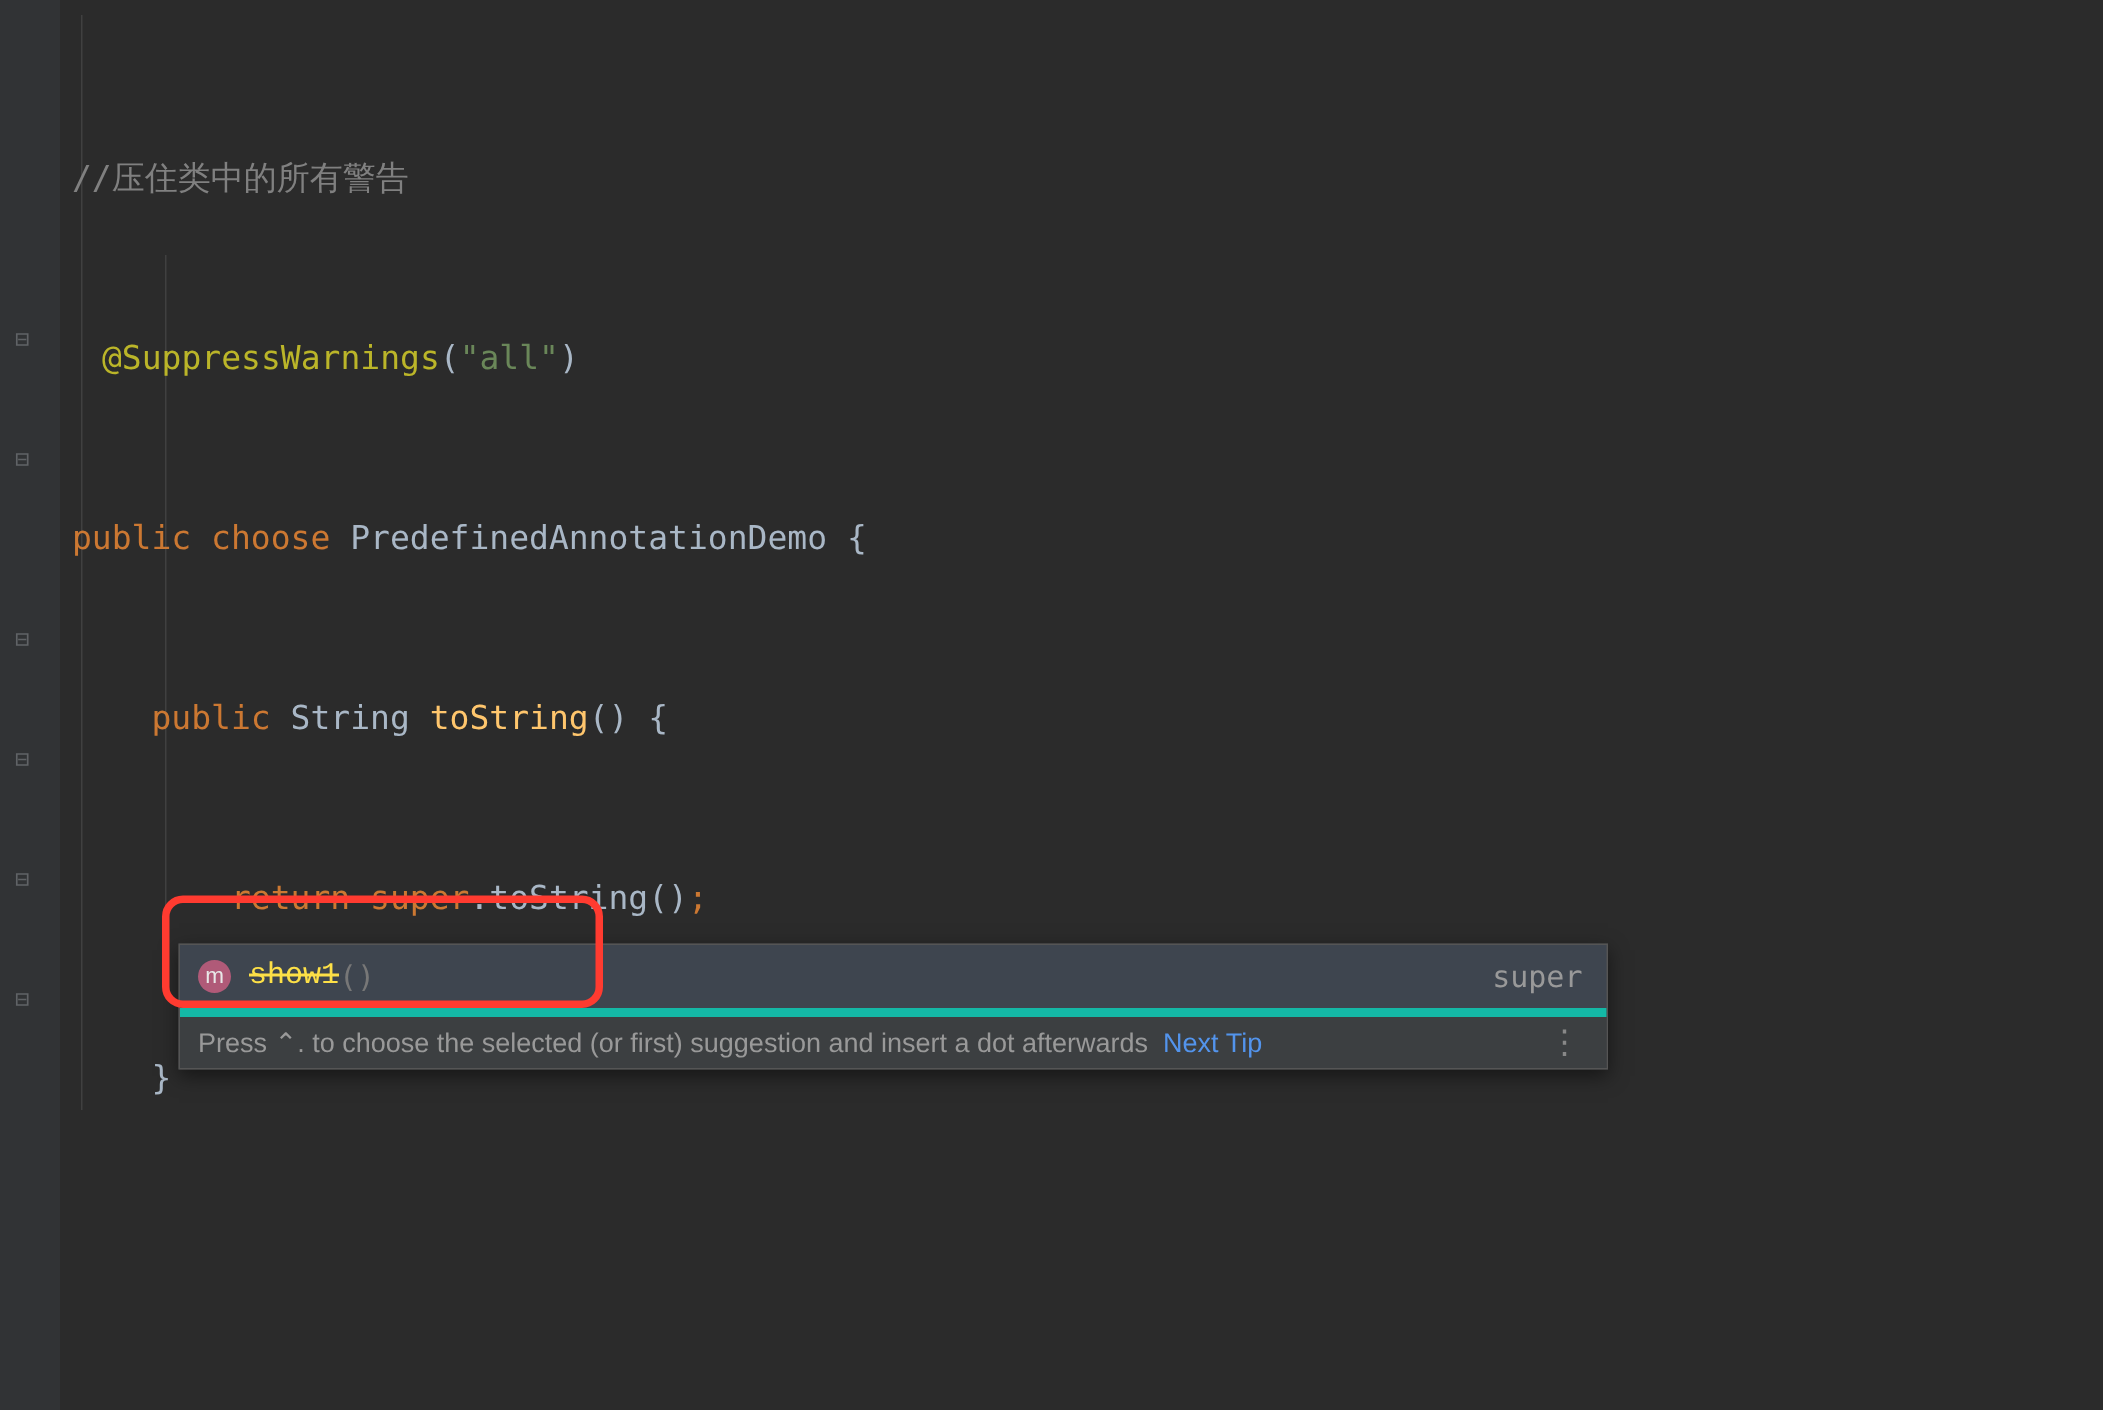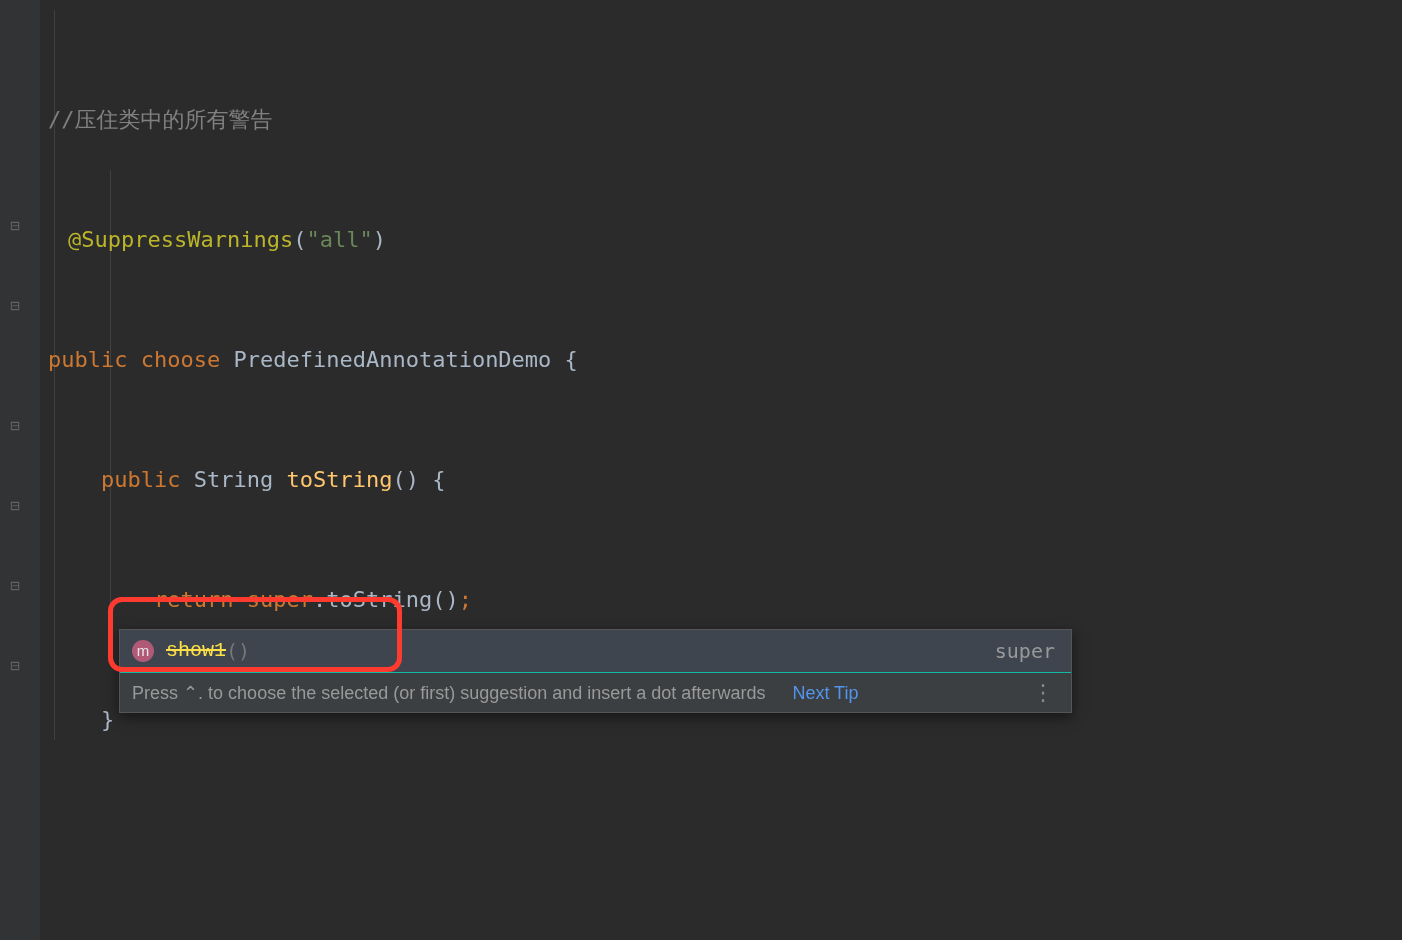--- a/index.html
+++ b/index.html
@@ -105,26 +105,26 @@
     font-family: 'Menlo', 'Consolas', 'Monaco', monospace;
   }
   .completion-hint {
     display: flex;
     align-items: center;
     padding: 2px 12px;
     background: #3C3F41;
     color: #999999;
     font-family: -apple-system, 'Helvetica Neue', sans-serif;
     font-size: 18px;
-    border-top: 1px solid #14b8a6;
+    border-top: 6px solid #14b8a6;
     height: 40px;
   }
   .hint-link {
     color: #5394EC;
-    margin-left: 27px;
+    margin-left: 10px;
     cursor: pointer;
   }
   .hint-menu {
     margin-left: auto;
     color: #888888;
     font-size: 22px;
     letter-spacing: -1px;
     cursor: pointer;
     padding: 0 6px;
   }

